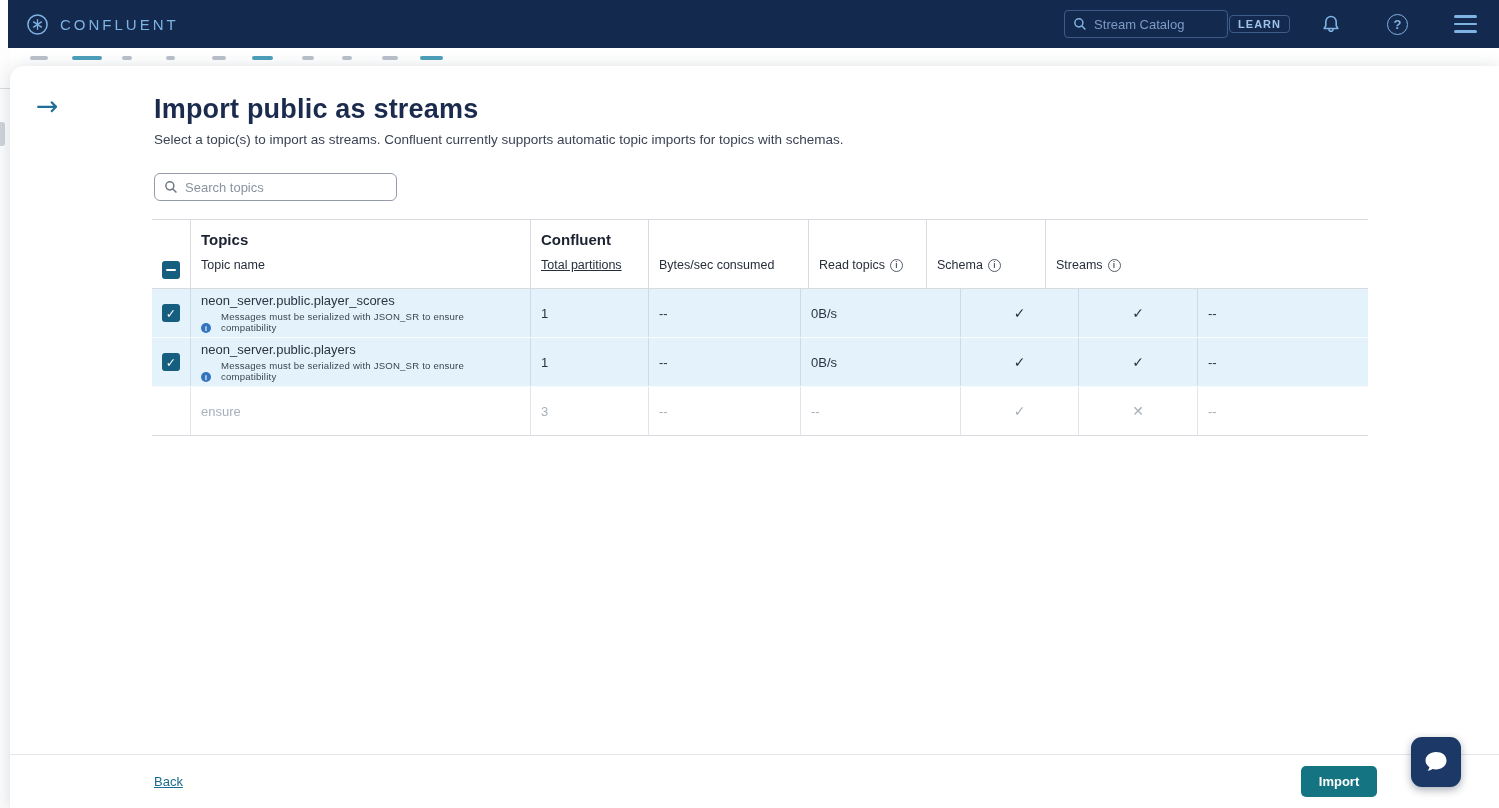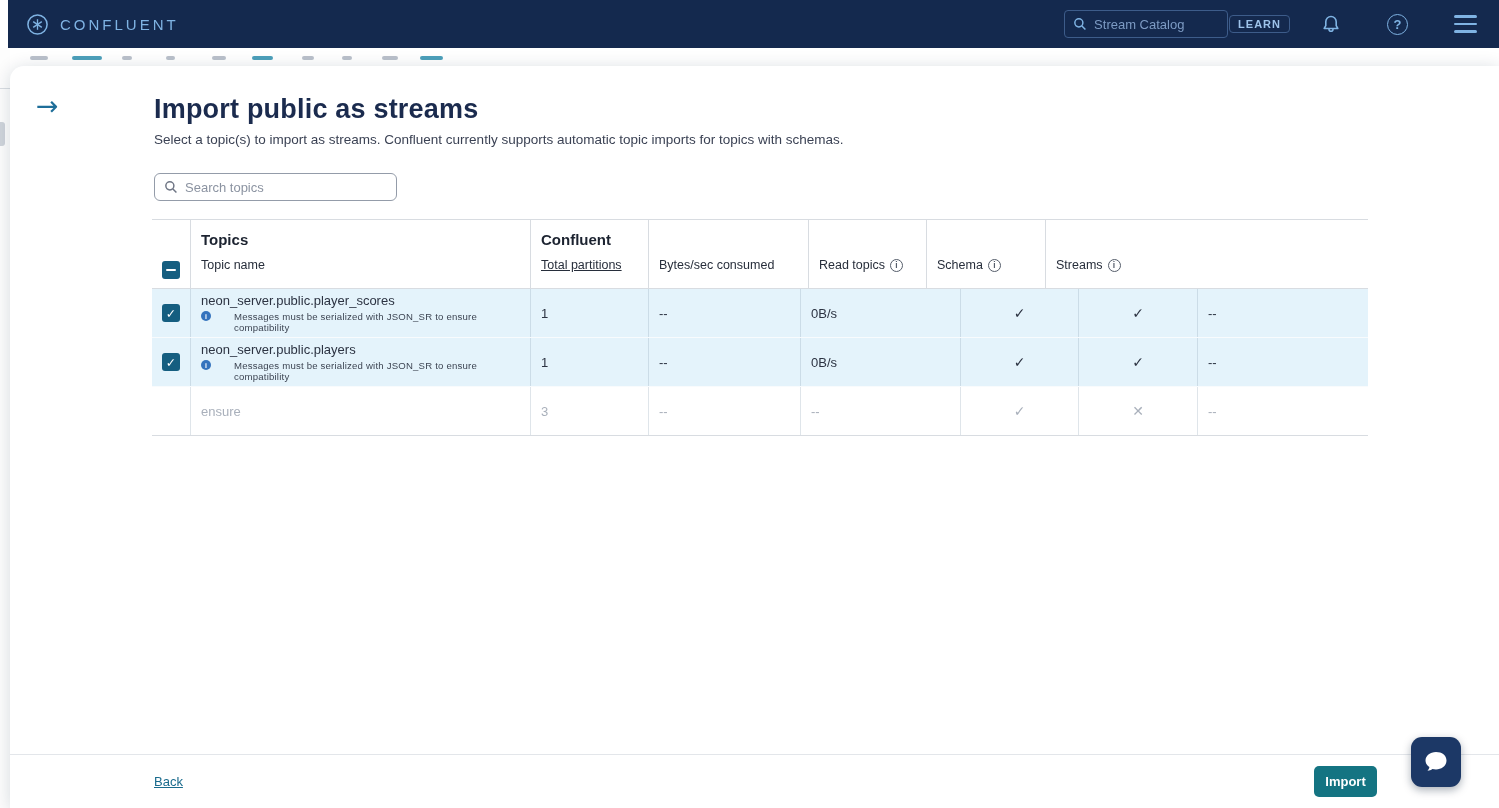--- a/index.html
+++ b/index.html
@@ -47,31 +47,31 @@
   .th .sub{font-size:12.5px;color:#272e3b;display:flex;align-items:center;gap:5px;white-space:nowrap}
   .info-i{width:13px;height:13px;border:1px solid #555d6a;border-radius:50%;color:#555d6a;font-size:8.5px;font-weight:700;display:inline-flex;align-items:center;justify-content:center;font-style:normal}
   .row{display:flex;height:49px;border-bottom:1px solid #eef1f4}
   .row.sel{background:var(--row-selected-bg);border-bottom:1px solid #f8fbfd}
   .row:last-child{border-bottom:1px solid var(--table-border)}
   .cell{display:flex;align-items:center;padding:0 10px;font-size:13px;color:#2c3342;border-left:1px solid rgba(140,160,180,.28)}
   .cell:first-child{border-left:none;justify-content:center;padding:0}
   .cell.center{justify-content:center}
   .topic-cell{flex-direction:column;align-items:flex-start;justify-content:center;gap:3px}
   .topic-name{font-size:13px;color:#2c3342}
-  .note{display:flex;align-items:flex-start;gap:23px;font-size:9.6px;font-weight:500;color:#3d4553;letter-spacing:.2px}
+  .note{display:flex;align-items:flex-end;gap:10px;font-size:9.6px;font-weight:500;color:#3d4553;letter-spacing:.2px}
   .note-i{width:10px;height:10px;border-radius:50%;background:var(--info-blue);color:#fff;font-size:7px;font-weight:700;display:inline-flex;align-items:center;justify-content:center;flex:none;font-style:normal}
   .sym{font-family:"DejaVu Sans",sans-serif;font-size:14px;color:#2c3342}
   .row.dis,.row.dis .cell,.row.dis .topic-name,.row.dis .sym{color:var(--disabled)}
   .cb{width:18px;height:18px;border-radius:3px;background:var(--checkbox);display:flex;align-items:center;justify-content:center;cursor:pointer;color:#fff;font-family:"DejaVu Sans",sans-serif;font-size:12.5px;font-weight:700}
   .cb.ind::after{content:"";width:10px;height:2.6px;background:#fff;border-radius:1px}
 
   
   .m-footer{position:absolute;left:0;right:0;bottom:0;height:54px;border-top:1px solid #e3e6ea;background:#fff;display:flex;align-items:center;justify-content:space-between;padding:0 122px 0 144px}
   .back-link{color:var(--link);font-size:13px;text-decoration:underline;cursor:pointer}
-  .import-btn{width:63px;height:31px;background:var(--button);color:#fff;font-size:13px;font-weight:700;border:none;border-radius:5px;cursor:pointer;font-family:inherit}
+  .import-btn{width:76px;height:31px;background:var(--button);color:#fff;font-size:13px;font-weight:700;border:none;border-radius:5px;cursor:pointer;font-family:inherit}
 
   
   .chat-fab{position:absolute;left:1411px;top:737px;width:50px;height:50px;background:var(--chat);border-radius:11px;display:flex;align-items:center;justify-content:center;box-shadow:0 3px 8px rgba(10,25,50,.35);cursor:pointer;z-index:50}
 </style>
 </head>
 <body>
 
 <header class="navbar">
   <div class="nav-left">
     <span class="nav-ic">

